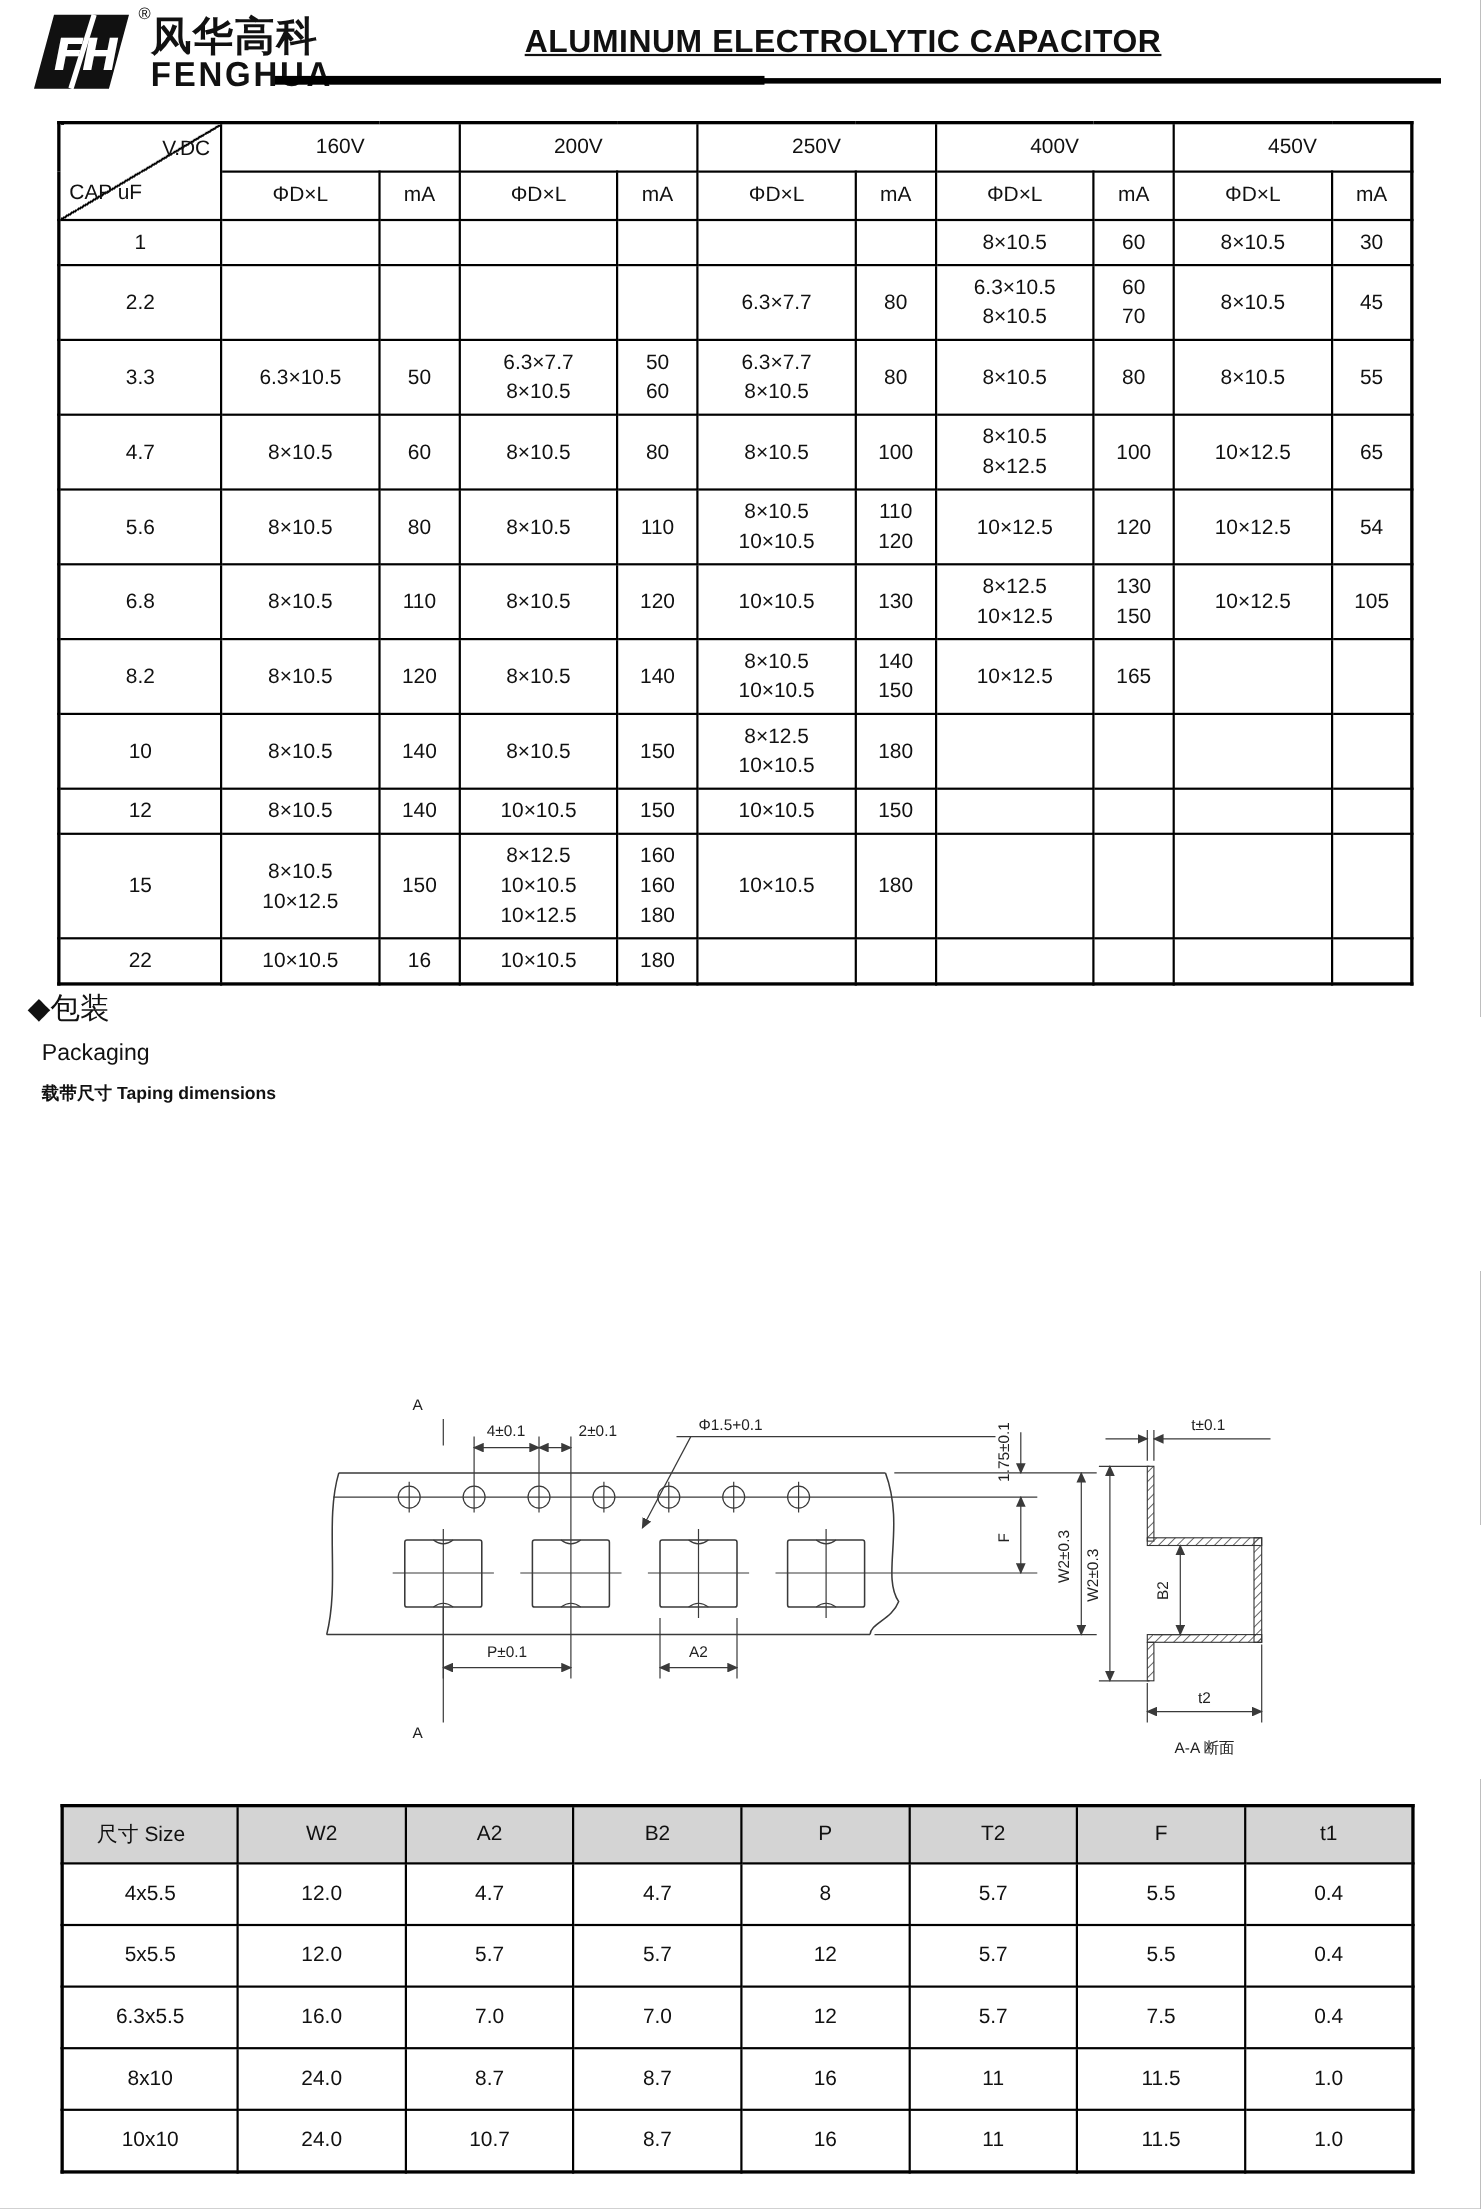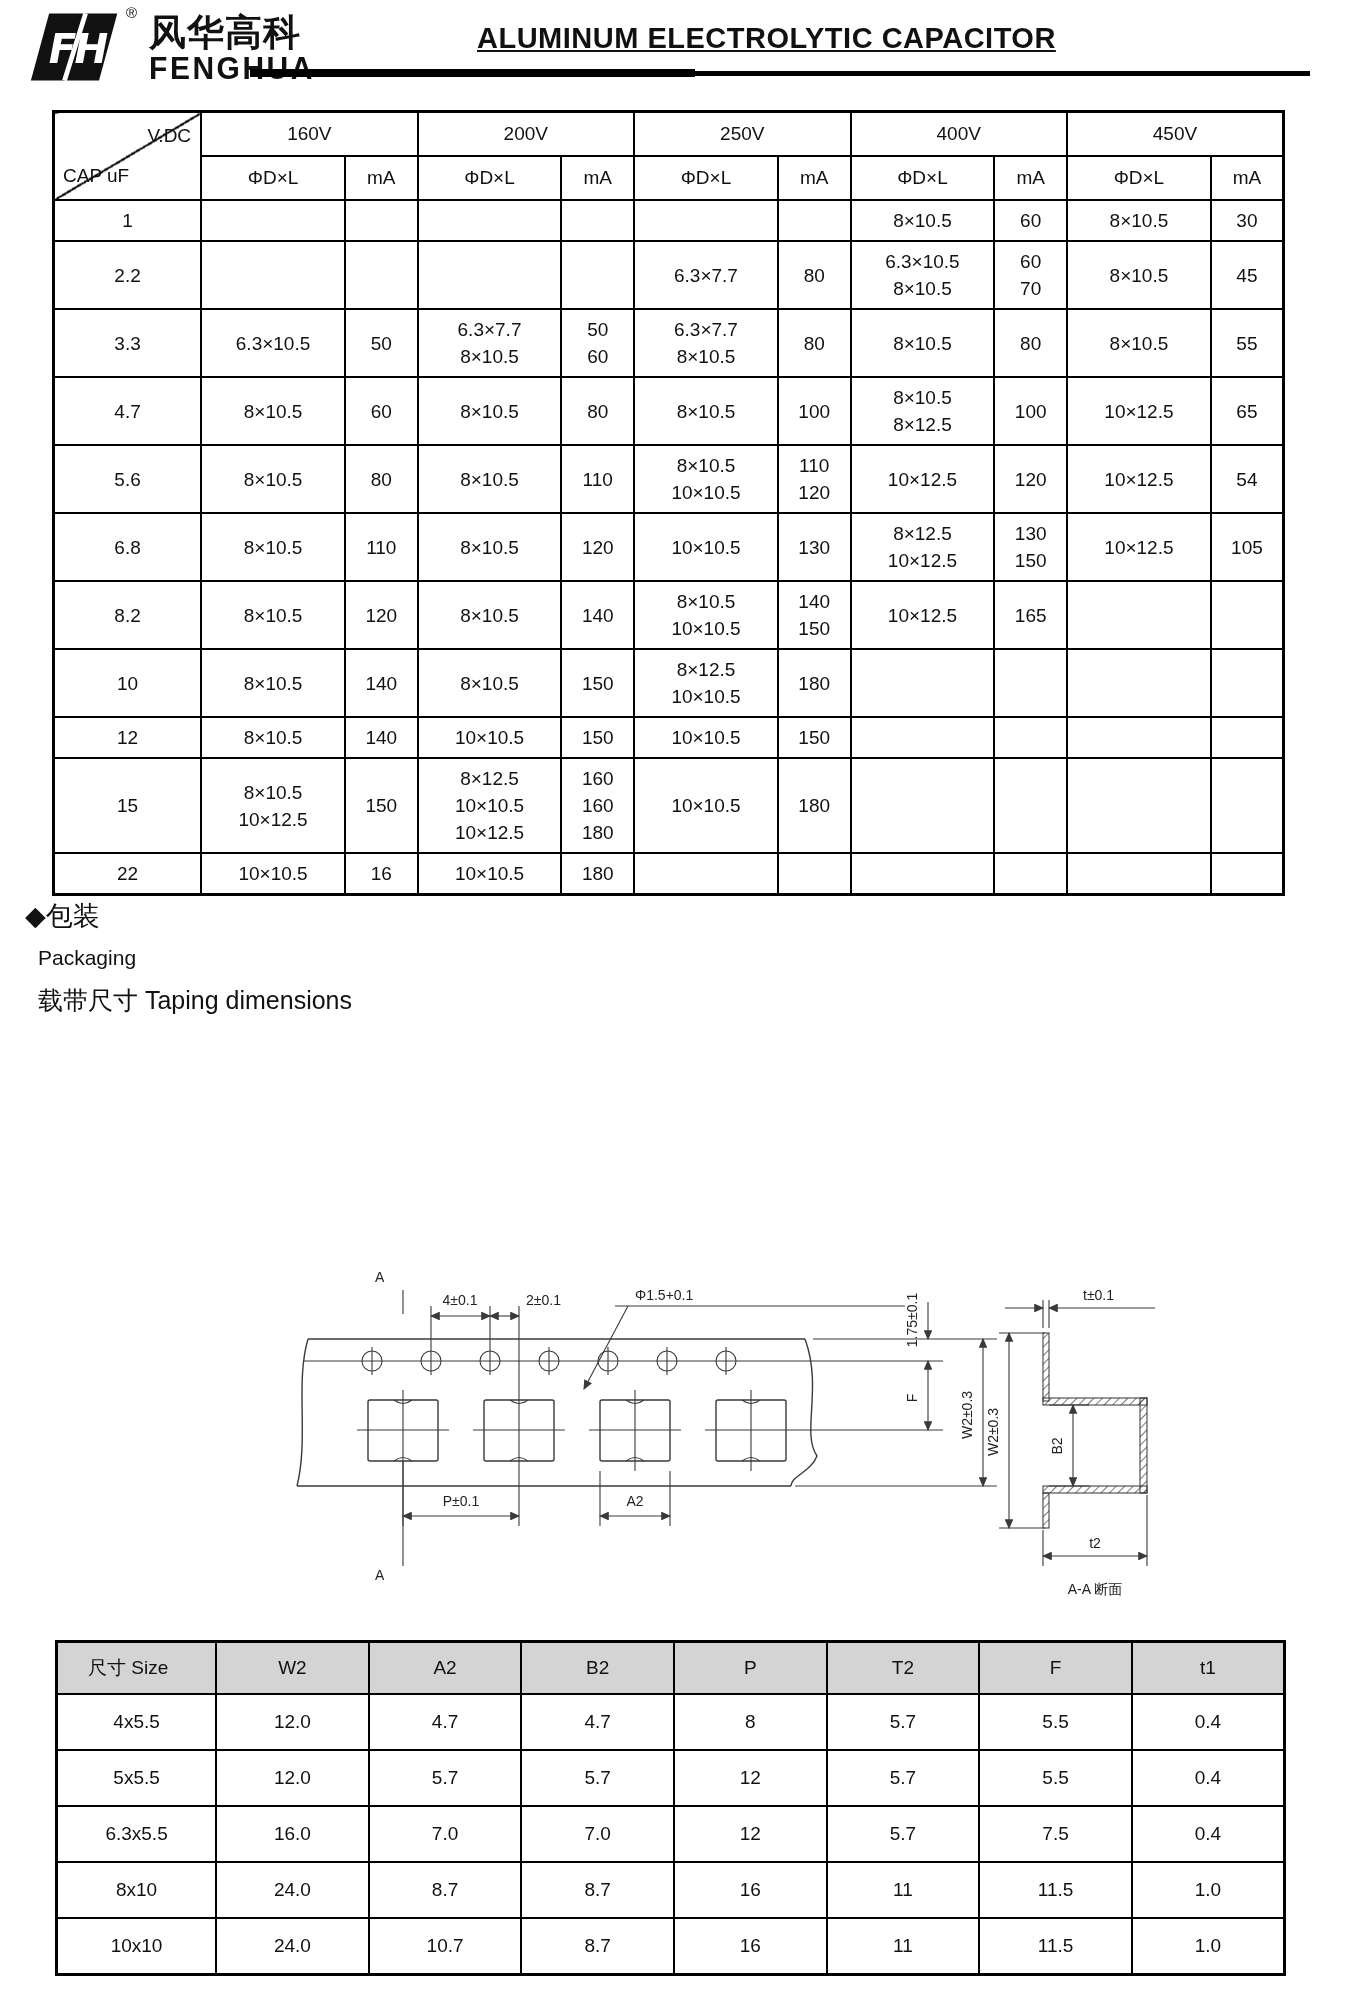--- a/index.html
+++ b/index.html
@@ -3,42 +3,42 @@
 <meta charset="utf-8">
 <style>
   html,body{margin:0;padding:0;background:#888;}
   .page{
     position:relative;width:1346px;height:2008px;background:#fff;margin:0 auto;
     font-family:"Liberation Sans","DejaVu Sans",sans-serif;color:#111;overflow:hidden;
   }
   
   .logo{position:absolute;left:28px;top:8px;display:flex;align-items:flex-start;}
   .logo-mark{width:96px;height:78px;}
-  .logo-text{margin-left:12px;margin-top:6px;line-height:1;}
+  .logo-text{margin-left:0;margin-top:6px;line-height:1;}
   .logo-cn{font-size:37px;font-weight:700;letter-spacing:1px;}
   .logo-en{font-size:30px;font-weight:700;letter-spacing:2.5px;margin-top:2px;transform:scaleY(1.05);transform-origin:left top;}
   .reg{font-size:15px;margin-left:2px;margin-top:-4px;}
   .page-title{position:absolute;left:477px;top:22px;font-size:29px;font-weight:700;letter-spacing:.5px;text-decoration:underline;}
   .rule-thin{position:absolute;left:250px;top:71px;width:1060px;height:5px;background:#000;}
   .rule-thick{position:absolute;left:250px;top:69px;width:445px;height:8px;background:#000;}
   
   .ratings{position:absolute;left:52px;top:110px;}
   table.rt{border-collapse:collapse;table-layout:fixed;width:1233px;font-size:19px;border:3px solid #000;}
   table.rt th,table.rt td{border:2px solid #000;text-align:center;font-weight:400;padding:0;}
   table.rt th.vh{height:42px;}
   table.rt tr.sub th{height:42px;}
   table.rt td{padding:6px 2px;line-height:27px;white-space:pre-line;}
   th.corner{position:relative;background:
     linear-gradient(to bottom right,transparent 0,transparent calc(50% - 1px),#000 calc(50% - 1px),#000 calc(50% + 1px),transparent calc(50% + 1px));}
   th.corner .c-top{position:absolute;top:12px;right:9px;font-size:19px;}
   th.corner .c-bot{position:absolute;bottom:12px;left:8px;font-size:19px;}
   
   .pk-cn{position:absolute;left:25px;top:898px;font-size:27px;}
   .pk-en{position:absolute;left:38px;top:946px;font-size:21px;}
-  .pk-sub{position:absolute;left:38px;top:984px;font-size:25px;}
+  .pk-sub{position:absolute;left:38px;top:984px;font-size:16px;font-weight:bold;}
   
   .diagram{position:absolute;left:283px;top:1258px;}
   .diagram text{font-size:14px;fill:#222;font-family:"Liberation Sans","DejaVu Sans",sans-serif;}
   .diagram .dline{stroke:#3a3a3a;stroke-width:1.1;fill:none;}
   .diagram .tline{stroke:#3a3a3a;stroke-width:1.4;fill:none;}
   
   .taping{position:absolute;left:55px;top:1640px;}
   table.tt{border-collapse:collapse;table-layout:fixed;width:1231px;font-size:19px;border:3px solid #000;}
   table.tt th,table.tt td{border:2px solid #000;text-align:center;font-weight:400;}
   table.tt th{background:#d4d4d4;height:48px;}

